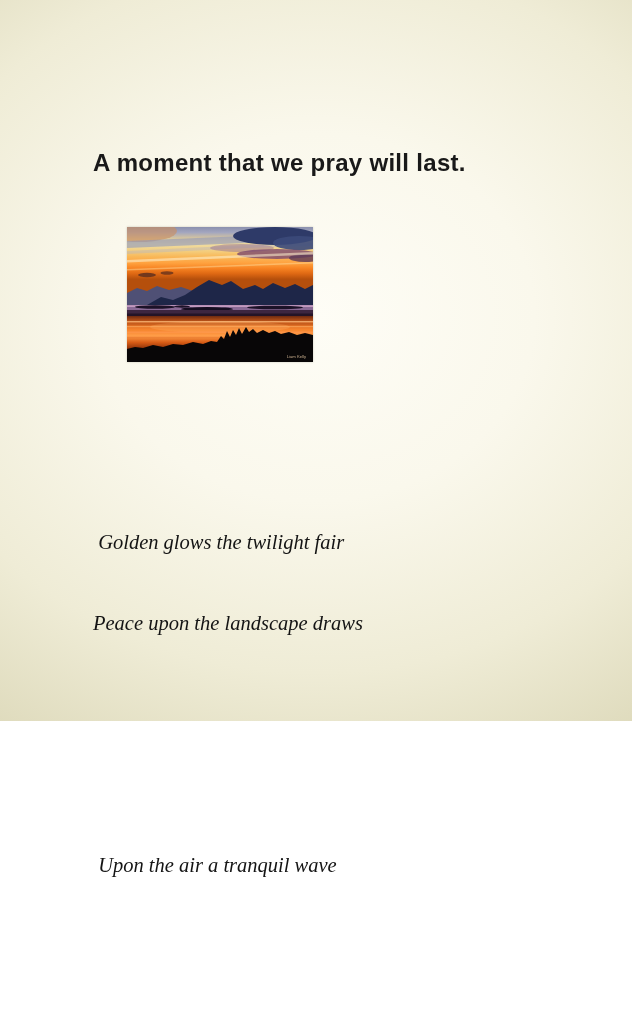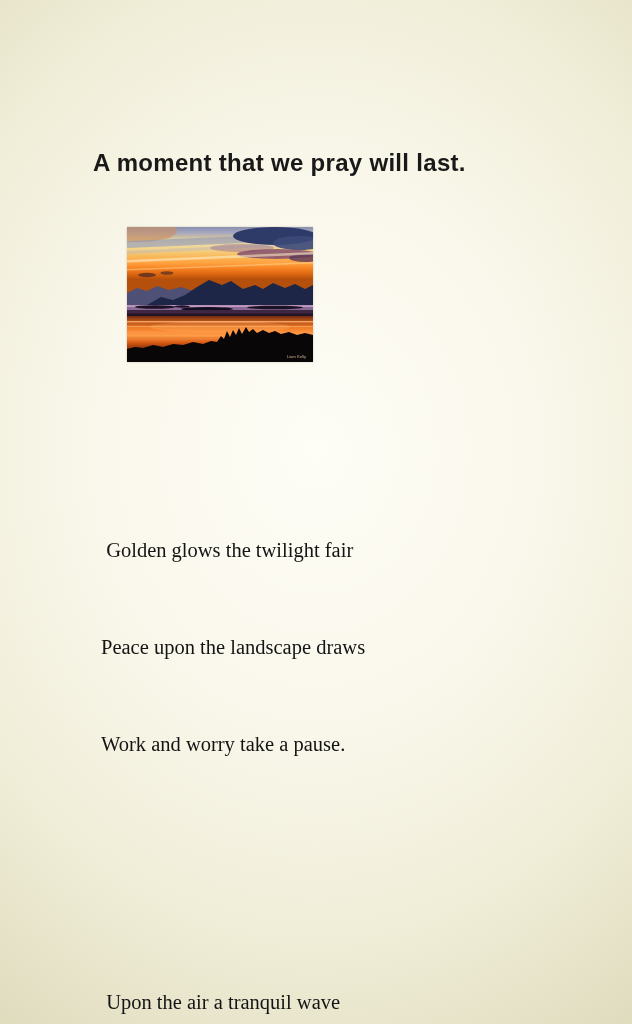--- a/index.html
+++ b/index.html
@@ -5,21 +5,21 @@
   html, body { margin: 0; padding: 0; }
   body {
     width: 632px;
     height: 1024px;
     overflow: hidden;
     font-family: "Liberation Sans", sans-serif;
   }
   .canvas {
     position: relative;
     width: 632px;
-    height: 1024px;
+    height: 721px;
     background: radial-gradient(ellipse 115% 85% at 50% 44%,
                 #fefdf6 0%, #faf8ec 30%, #efecd6 58%, #ddd9ba 82%, #d3cfab 100%);
   }
   .page-title {
     position: absolute;
     left: 93px;
     top: 148px;
     margin: 0;
     font-family: "Liberation Sans", sans-serif;
     font-weight: bold;
@@ -43,21 +43,21 @@
     position: absolute;
     left: 93px;
     top: 394px;
     font-family: "Liberation Serif", "DejaVu Serif", serif;
     font-size: 20.5px;
     line-height: 27px;
     color: #141414;
     white-space: pre;
   }
   .stanza { margin: 0 0 26px 0; }
-  .stanza p, .credits p { margin: 8px; }
+  .stanza p, .credits p { margin: 0; font-style: italic; }
 </style>
 </head>
 <body>
 
 <div class="canvas">
 
   <h1 class="page-title">A moment that we pray will last.</h1>
 
   <figure class="photo">
     <svg viewBox="0 0 186 135" width="186" height="135" preserveAspectRatio="none" xmlns="http://www.w3.org/2000/svg" role="img">
@@ -129,21 +129,20 @@
 
       <text x="179" y="131" text-anchor="end" font-size="4.2" fill="#c9ae8d" font-family="Liberation Sans, sans-serif">Liam Kelly</text>
     </svg>
   </figure>
 
   <div class="poem-flow">
 
     <div class="stanza">
       <p> Golden glows the twilight fair</p>
       <p>Peace upon the landscape draws</p>
-      <p>Work and worry take a pause.</p>
     </div>
 
     <div class="stanza">
       <p> Upon the air a tranquil wave</p>
       
       
       
     </div>
 
     

